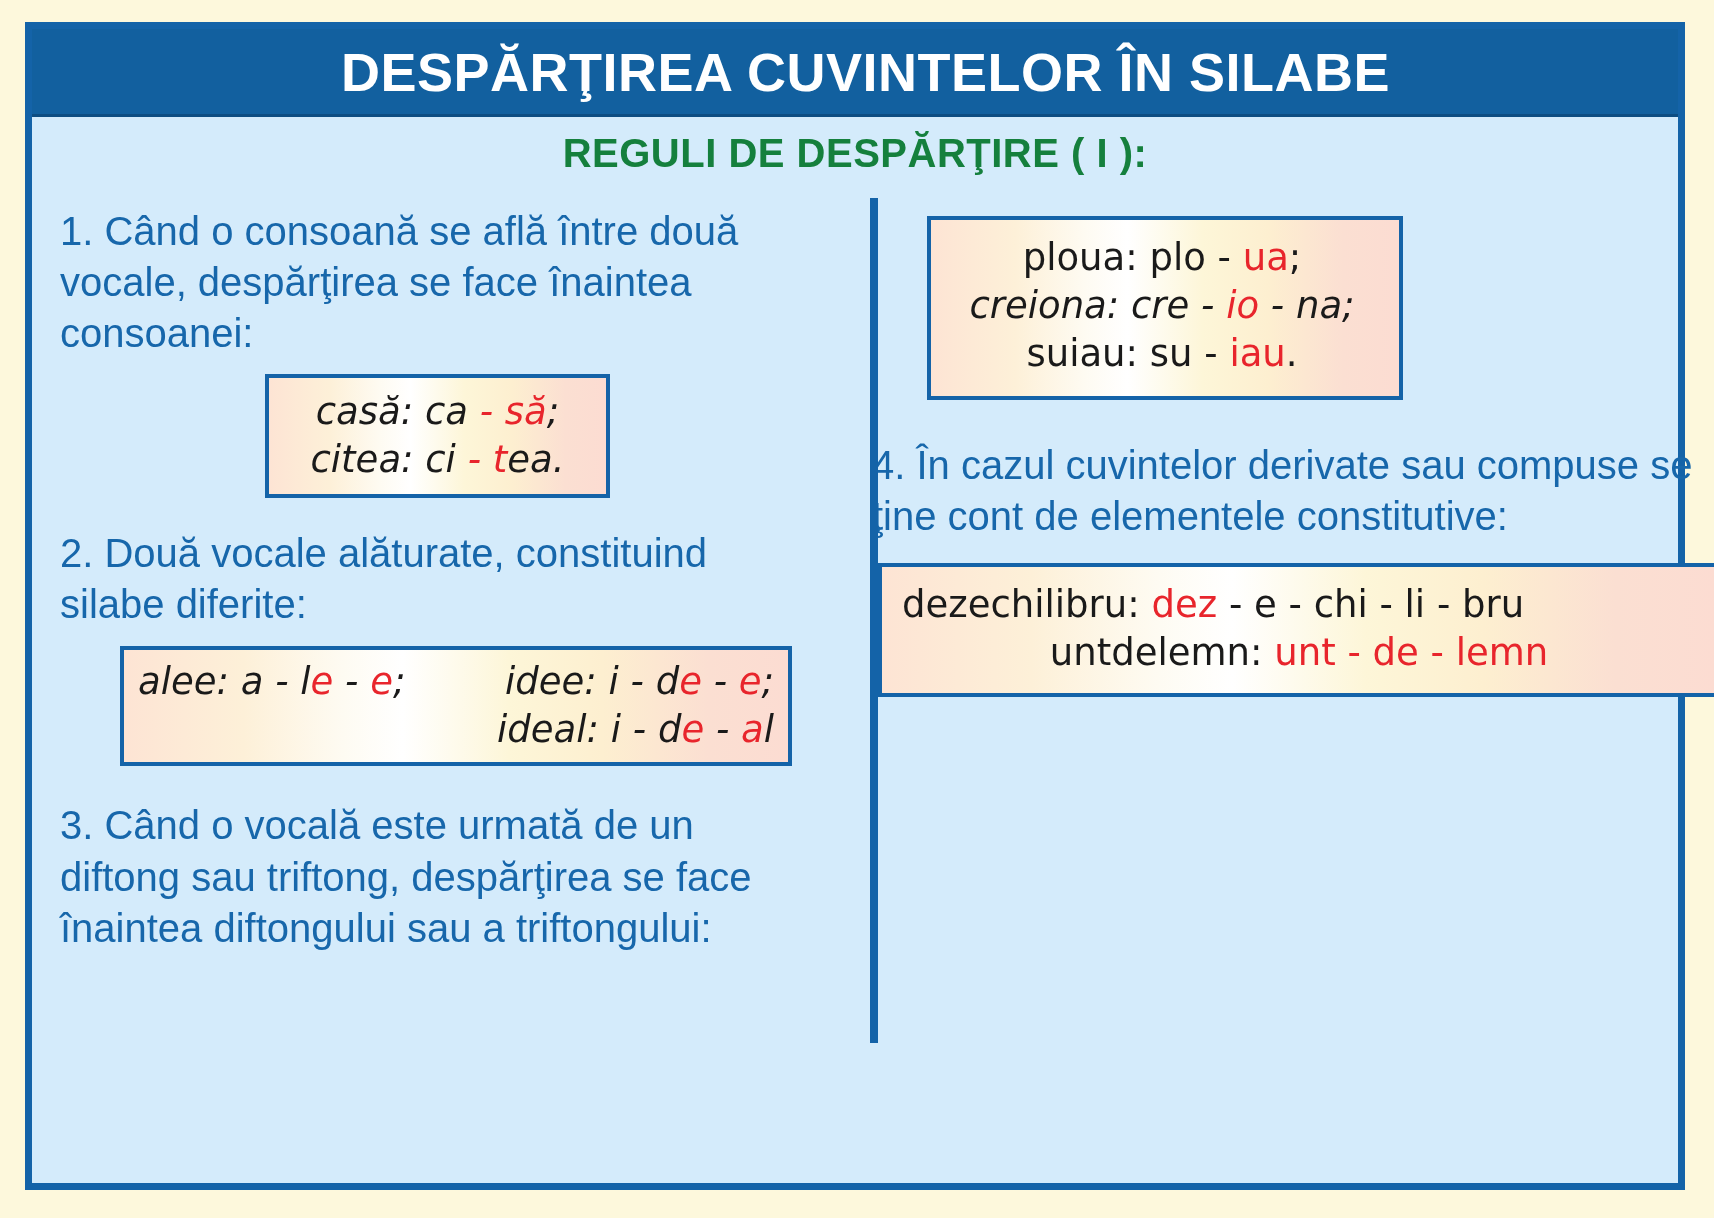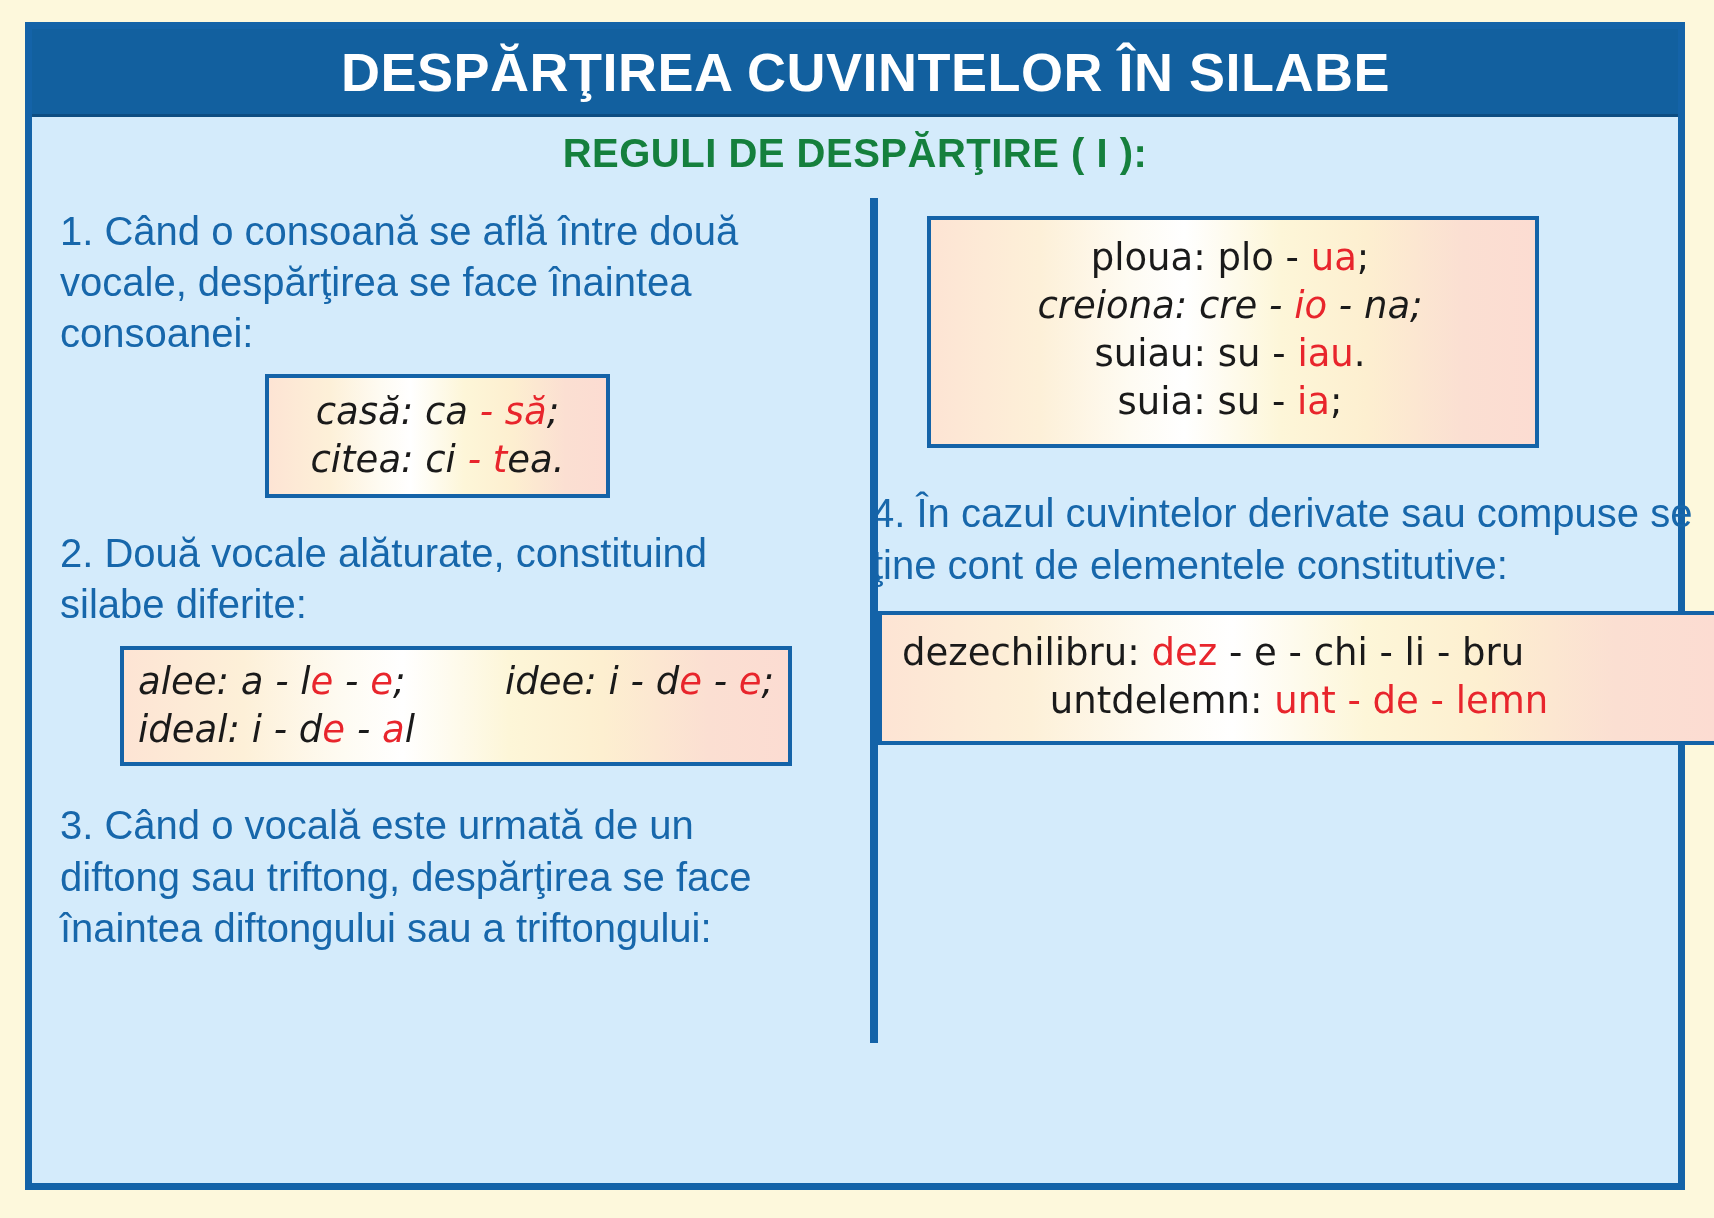--- a/index.html
+++ b/index.html
@@ -90,25 +90,25 @@
   }
   .box1 .exline{text-align:center;}
 
   
   .box2{
     width:672px;
     margin:16px 0 0 60px;
     padding:8px 14px;
   }
   .box2 .r-one{display:flex;justify-content:space-between;}
-  .box2 .r-two{text-align:left;}
+  .box2 .r-two{text-align:right;}
 
   
   .box3{
-    width:612px;
+    width:476px;
     margin:18px 0 0 55px;
     padding:14px 32px 18px 26px;
   }
   .box3 .exline{text-align:center;}
   .box3 .l1{text-align:center;}
   .box3 .l2{font-style:italic;}
   .box3 .l3{font-style:italic;}
 
   
   .box4{
@@ -168,23 +168,20 @@
       <div class="exbox box3">
         <div class="exline l1">
           <span>ploua: plo - </span><span class="hl">ua</span><span>;</span>
         </div>
         <div class="exline l2">
           <span>creiona: cre - </span><span class="hl">io</span><span> - na;</span>
         </div>
         <div class="exline">
           <span>suiau: su - </span><span class="hl">iau</span><span>.</span>
         </div>
-        <div class="exline">
-          <span>suia: su - </span><span class="hl">ia</span><span>;</span>
-        </div>
       </div>
 
       <div class="rule r4">4. În cazul cuvintelor derivate sau compuse se ţine cont de elementele constitutive:</div>
 
       <div class="exbox box4">
         <div class="exline l1">
           <span>dezechilibru: </span><span class="hl">dez</span><span> - e - chi - li - bru</span>
         </div>
         <div class="exline">
           <span>untdelemn: </span><span class="hl">unt - de - lemn</span><span></span>

